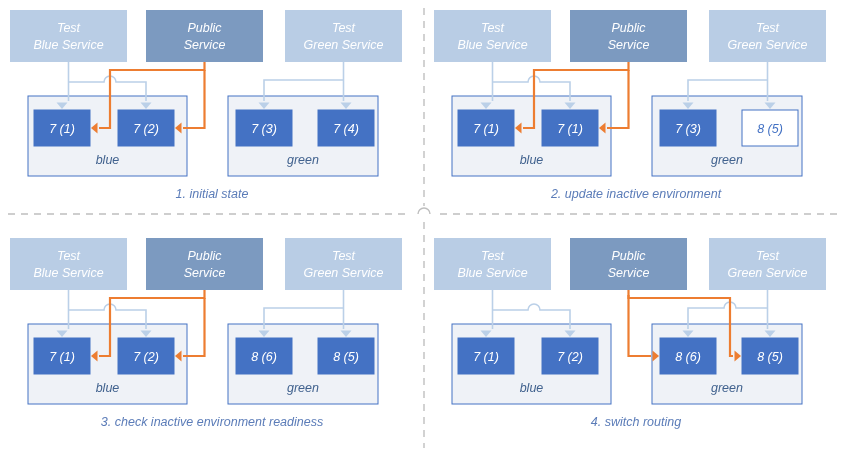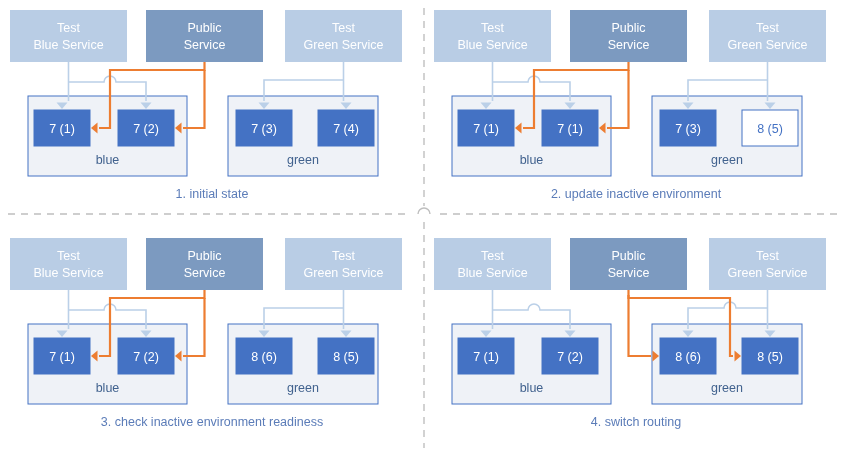--- a/index.html
+++ b/index.html
@@ -2,21 +2,21 @@
 <html><head>
 <meta charset="utf-8">
 <style>
   html,body{margin:0;padding:0;}
   body{
     width:848px;height:456px;
     background:#ffffff;
     font-family:"Liberation Sans", sans-serif;
     overflow:hidden;
   }
-  #stage{position:relative;width:672px;height:456px;}
+  #stage{position:relative;width:672px;height:456px;font-style:italic;}
   svg.diagram{display:block;width:848px;height:456px;}
 
   .svc-box-public{fill:#7C9AC0;}
   .svc-box-test{fill:#B9CDE5;}
   .svc-label{fill:#ffffff;font-size:12.5px;font-family:"Liberation Sans",sans-serif;text-anchor:middle;}
 
   .env-box{fill:#EFF2F7;stroke:#4472C4;stroke-width:1;}
   .env-label{fill:#41628E;font-size:12.5px;font-family:"Liberation Sans",sans-serif;text-anchor:middle;}
 
   .inst-box{fill:#4472C4;stroke:#4472C4;stroke-width:1;}

